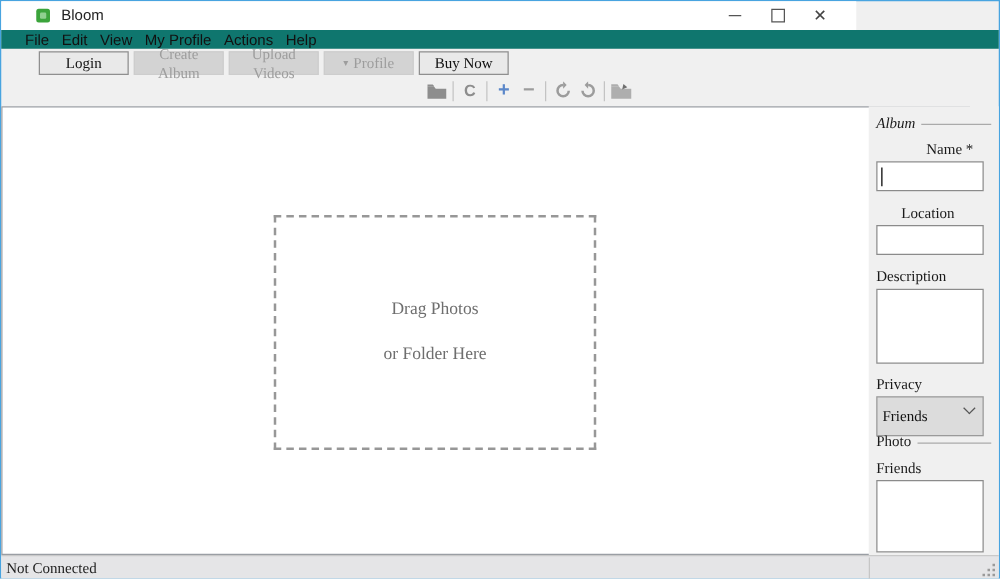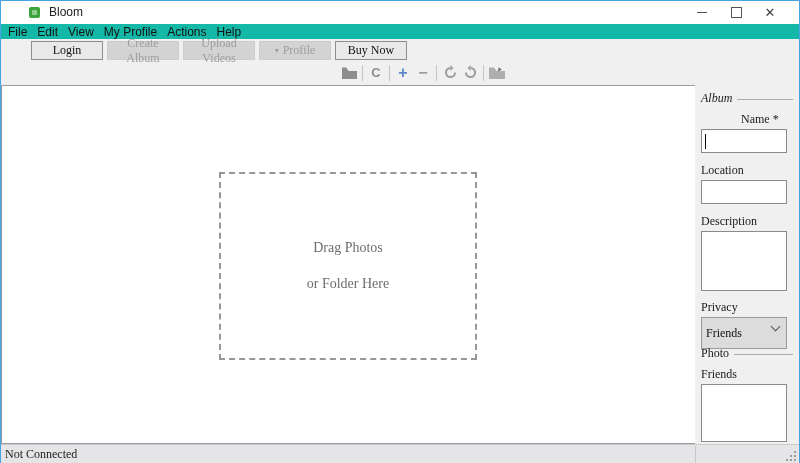--- a/index.html
+++ b/index.html
@@ -2,36 +2,36 @@
 <html><head>
 <meta charset="utf-8">
 <style>
   html,body{margin:0;padding:0;}
   body{width:800px;height:463px;overflow:hidden;
        font-family:"Liberation Sans","DejaVu Sans",sans-serif;}
   .window{position:relative;width:798px;height:461px;background:#f0f0f0;
           border:1px solid #48a4e0;box-sizing:content-box;}
 
   
-  .titlebar{position:absolute;left:0;top:0;width:798px;height:23px;background:#ffffff;}
+  .titlebar{position:absolute;left:0;top:0;width:684px;height:23px;background:#ffffff;}
   .app-icon{position:absolute;left:28px;top:6px;width:11px;height:11px;background:#3ba43b;
             border-radius:2px;}
   .app-icon::after{content:"";position:absolute;left:3px;top:3px;width:5px;height:5px;
             background:#8fd08f;border-radius:1px;}
   .title-text{position:absolute;left:48px;top:4px;font-size:12px;color:#222;}
   .win-controls{position:absolute;right:12px;top:0;height:23px;display:flex;}
   .win-btn{width:34px;height:23px;display:flex;align-items:center;justify-content:center;
            font-size:11px;color:#444;}
   .maxi-box{width:9px;height:9px;border:1px solid #555;display:inline-block;}
   .mini-bar{width:10px;height:1px;background:#555;display:inline-block;}
   .close-x{font-size:13px;color:#444;}
 
   
-  .menubar{position:absolute;left:0;top:23px;width:798px;height:15px;background:#14b8a6;
-           display:flex;align-items:center;padding-left:2px;box-sizing:border-box;}
+  .menubar{position:absolute;left:0;top:23px;width:798px;height:15px;background:#0f766e;
+           display:flex;align-items:center;padding-left:14px;box-sizing:border-box;}
   .menu-item{font-size:12px;color:#111;padding:0 5px;}
 
   
   .toolbar{position:absolute;left:30px;top:40px;height:19px;display:flex;gap:4px;}
   .tb-btn{width:72px;height:19px;display:flex;align-items:center;justify-content:center;
           font-family:"Liberation Serif","DejaVu Serif",serif;font-size:12px;box-sizing:border-box;}
   .tb-enabled{background:#e9e9e9;border:1px solid #8f8f8f;color:#111;}
   .tb-disabled{background:#d3d3d3;border:1px solid #cdcdcd;color:#9d9d9d;}
   .tb-caret{font-size:8px;margin-right:4px;line-height:1;}
 
@@ -175,21 +175,21 @@
       <span class="gtext">Album</span>
       <span class="gline"></span>
     </div>
 
     <span class="sb-label" style="top:27px;margin-left:40px;">Name *</span>
     <div class="sb-input" style="top:44px;height:24px;">
       <span class="caret"></span>
       <span></span>
     </div>
 
-    <span class="sb-label" style="top:78px;">Location</span>
+    <span class="sb-label" style="top:78px;margin-left:20px;">Location</span>
     <div class="sb-input" style="top:95px;height:24px;">
       <span></span>
     </div>
 
     <span class="sb-label" style="top:129px;">Description</span>
     <div class="sb-input" style="top:146px;height:60px;">
       <span></span>
     </div>
 
     <span class="sb-label" style="top:215px;">Privacy</span>

